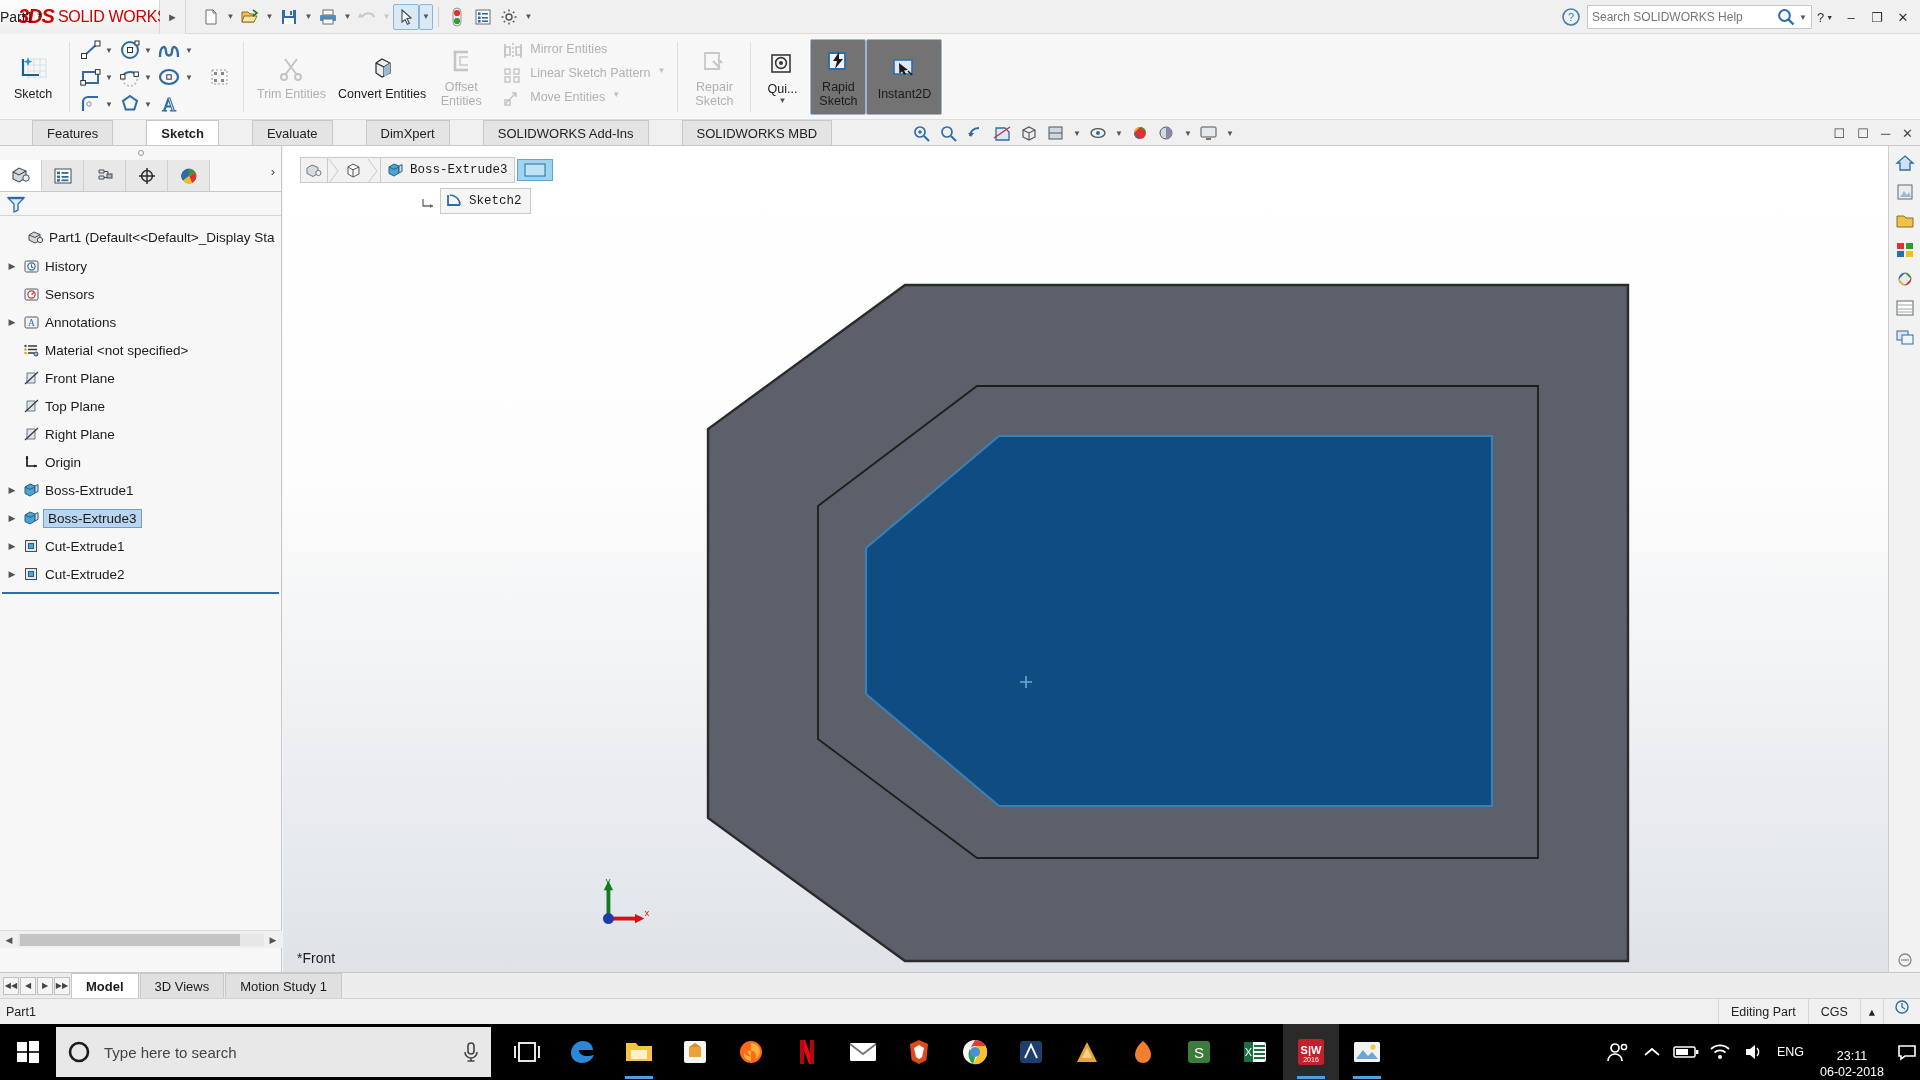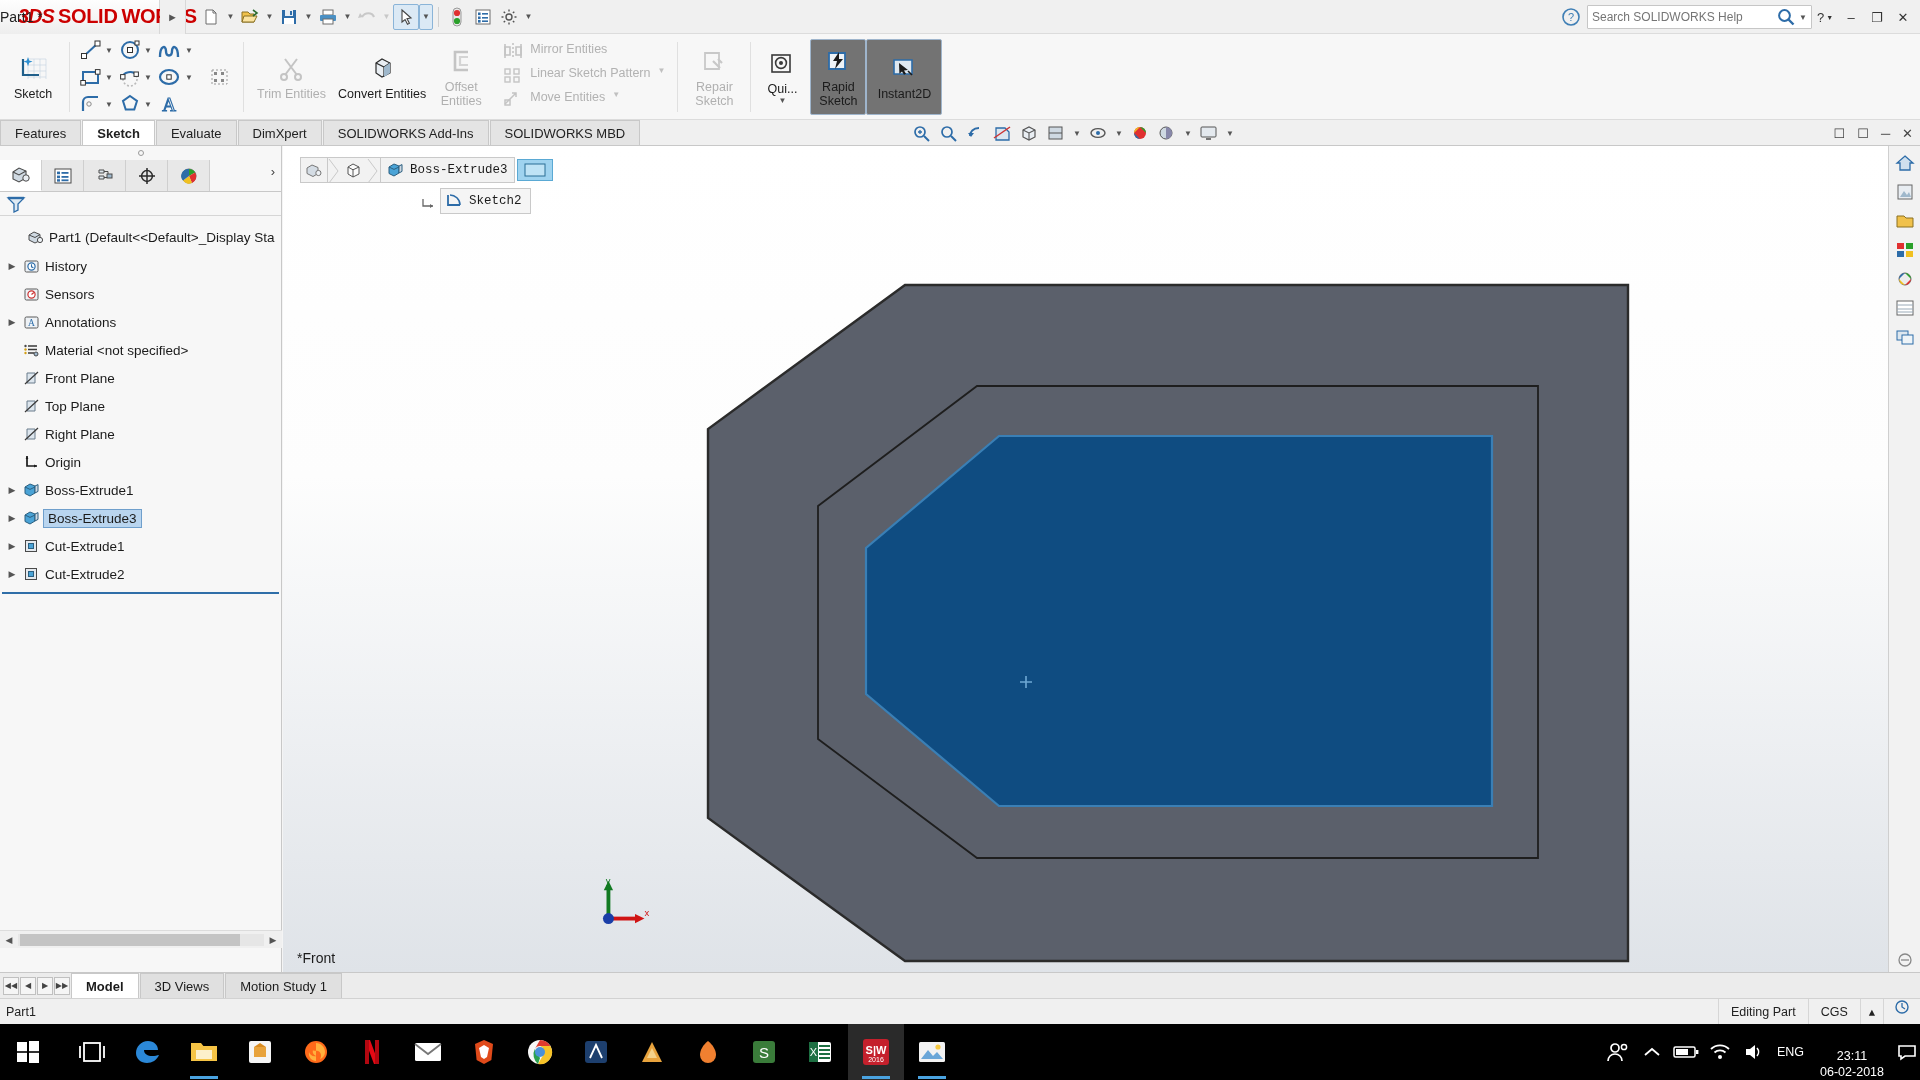--- a/index.html
+++ b/index.html
@@ -14,21 +14,21 @@
 
   
   .titlebar {
     position:absolute; left:0; top:0; width:1920px; height:34px;
     background:#f0f0f0; border-bottom:1px solid #dcdcdc;
     display:flex; align-items:center;
   }
   .logo-wrap { width:160px; height:34px; display:flex; align-items:center; padding-left:18px;
     background:linear-gradient(to bottom,#fefefe,#eeeeee); border-right:1px solid #d8d8d8;}
   .logo-3ds { font-weight:bold; font-size:20px; color:#cc0000; font-style:italic; letter-spacing:-1px;}
-  .logo-txt { font-weight:bold; font-size:20px; color:#cc0000; margin-left:4px; letter-spacing:-0.3px;}
+  .logo-txt { font-weight:normal; font-size:16px; color:#cc0000; margin-left:4px; letter-spacing:-0.3px;}
   .menu-arrow { width:26px; height:34px; display:flex; align-items:center; justify-content:center;
     border-right:1px solid #d8d8d8; background:#f0f0f0; color:#555; font-size:11px;}
 
   .qat { display:flex; align-items:center; height:34px; padding-left:12px; gap:0px; }
   .qat-btn { width:26px; height:26px; display:flex; align-items:center; justify-content:center; border:1px solid transparent; border-radius:2px;}
   .qat-btn.sel { border:1px solid #8ab4d8; background:#dbe9f5;}
   .qat-caret { width:13px; height:26px; display:flex; align-items:center; justify-content:center; color:#555; font-size:8px;}
   .qat-sep { width:1px; height:20px; background:#d0d0d0; margin:0 5px;}
 
   .doc-title { position:absolute; left:0; right:0; top:0; height:34px; line-height:34px;
@@ -57,21 +57,21 @@
   .caret { color:#555; font-size:8px; width:10px; text-align:center;}
   .caret.dis { color:#c0c0c0; }
   .stack-tools { display:flex; flex-direction:column; justify-content:center; height:86px; gap:2px; padding:0 4px;}
   .st-row { display:flex; gap:6px; height:22px; }
   .st-row .lbl { font-size:12.5px; color:#b2b2b2; }
 
   
   .tabsrow { position:absolute; left:0; top:120px; width:1920px; height:26px;
     background:#f0f0f0; border-bottom:1px solid #c8c8c8; display:flex; align-items:flex-end;}
   .tab { height:25px; line-height:25px; padding:0 14px; font-size:13px; color:#222;
-    border:1px solid #c8c8c8; border-bottom:none; background:#e4e4e4; margin-right:1px;}
+    border:1px solid #c8c8c8; border-bottom:none; background:#e4e4e4; margin-right:1px;margin-left:32px;}
   .tab.active { background:#fff; font-weight:bold; position:relative; z-index:2;}
   .hud { position:absolute; left:910px; top:120px; height:26px; display:flex; align-items:center; gap:5px;}
   .hud-i { width:22px; height:22px; display:flex; align-items:center; justify-content:center;}
   .viewctl { position:absolute; right:4px; top:120px; height:26px; display:flex; align-items:center; gap:6px; color:#444;}
   .viewctl span { font-size:13px; padding:0 3px;}
 
   
   .leftpanel { position:absolute; left:0; top:146px; width:282px; height:826px; background:#f7f7f7;
     border-right:1px solid #c8c8c8; }
   .lp-handle { height:14px; display:flex; align-items:center; justify-content:center; }
@@ -984,20 +984,30 @@
 
   <div class="taskbar">
     <div class="start">
       <svg width="24" height="24" viewBox="0 0 24 24">
           <rect x="1" y="2" width="10" height="9.2" fill="#fff"></rect>
           <rect x="13" y="1" width="10" height="10.2" fill="#fff"></rect>
           <rect x="1" y="12.8" width="10" height="9.2" fill="#fff"></rect>
           <rect x="13" y="12.8" width="10" height="10.2" fill="#fff"></rect>
         </svg>
     </div>
+    <div class="tb-search">
+      <svg width="26" height="26" viewBox="0 0 26 26">
+          <circle cx="13" cy="13" r="9" fill="none" stroke="#1b1b1b" stroke-width="2.6"></circle>
+        </svg>
+      <span class="txt">Type here to search</span>
+      <svg width="20" height="24" viewBox="0 0 20 24">
+          <rect x="7" y="3" width="6" height="11" rx="3" fill="none" stroke="#444" stroke-width="1.6"></rect>
+          <path d="M4 12a6 6 0 0012 0M10 18v3M6.5 21h7" fill="none" stroke="#444" stroke-width="1.6"></path>
+        </svg>
+    </div>
 
     <div class="tb-icons">
       <div class="tbi">
         <svg width="28" height="24" viewBox="0 0 28 24">
             <rect x="6" y="3" width="16" height="18" fill="none" stroke="#fff" stroke-width="1.8"></rect>
             <path d="M2 6v12M26 6v12" stroke="#fff" stroke-width="1.8"></path>
           </svg>
       </div>
       <div class="tbi">
         <svg width="30" height="30" viewBox="0 0 30 30">

